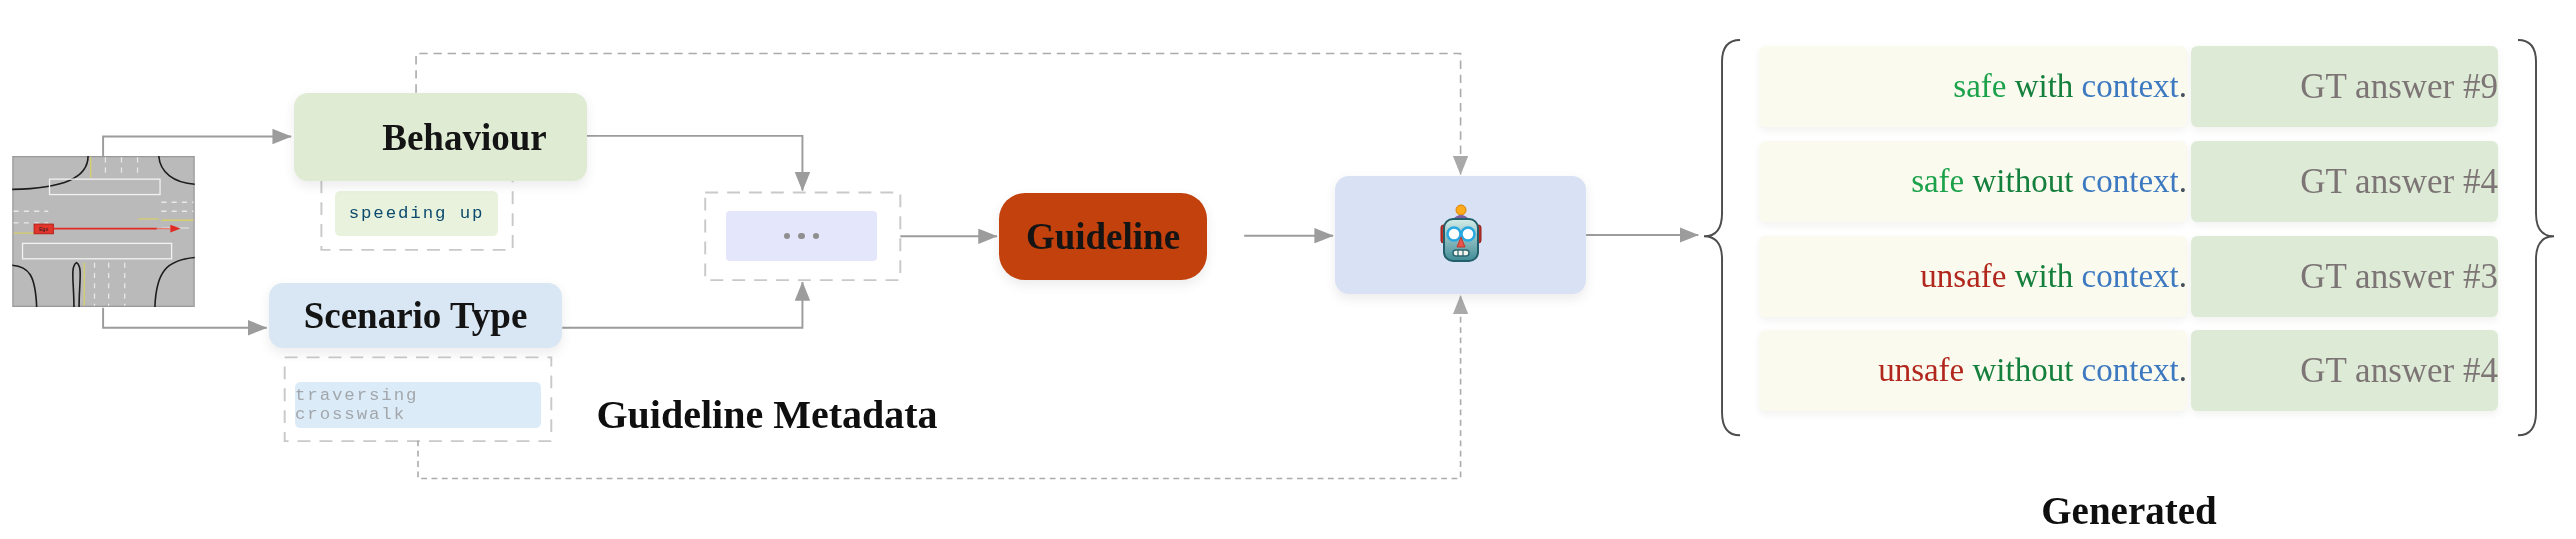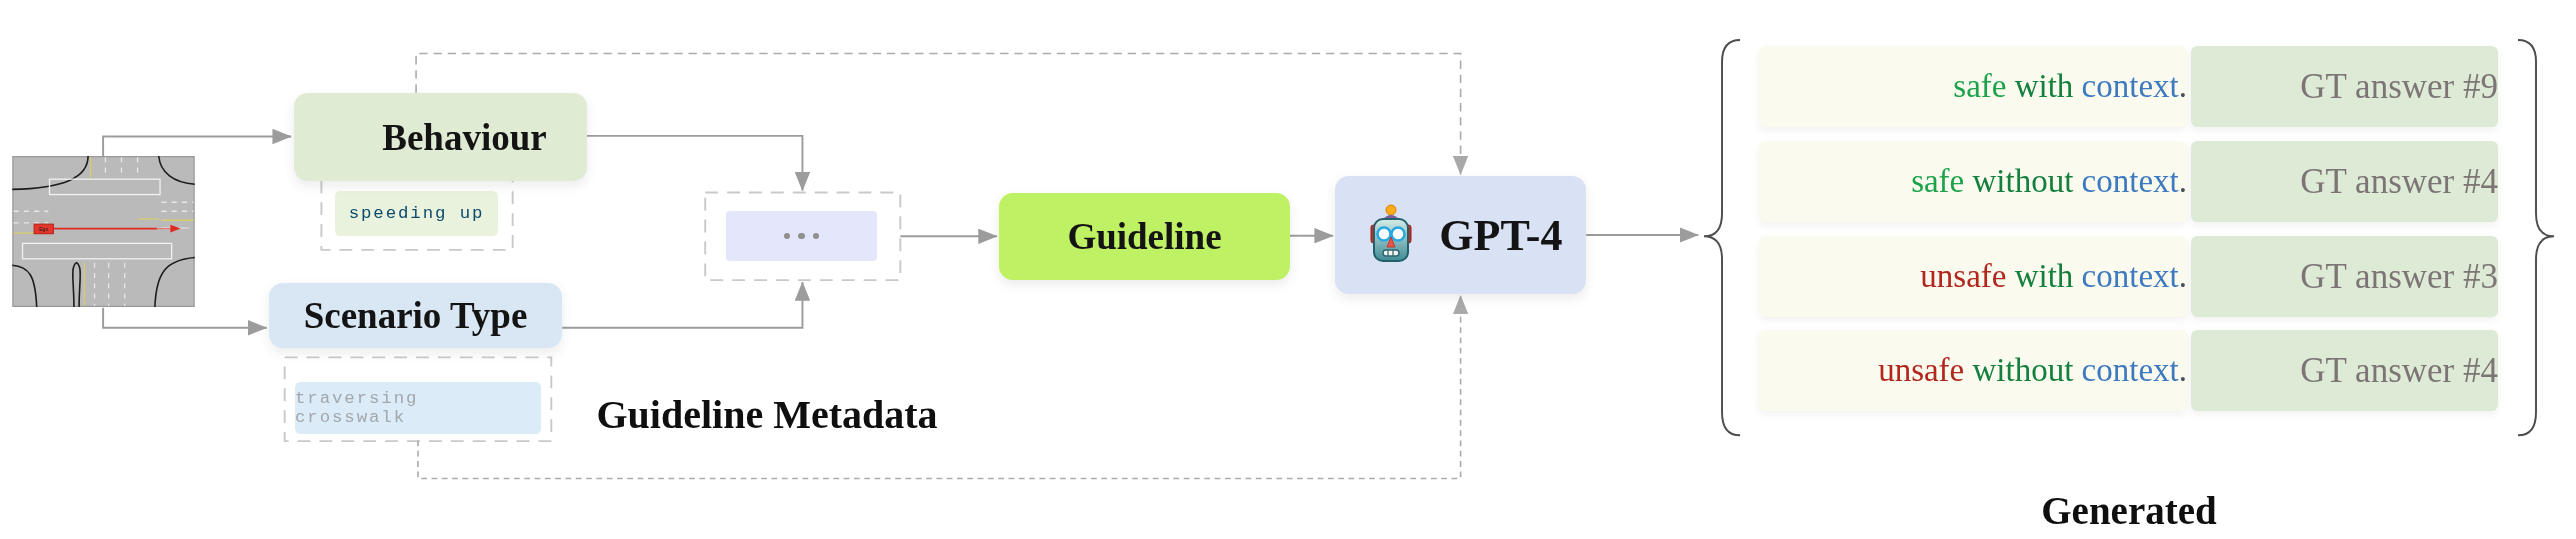--- a/index.html
+++ b/index.html
@@ -6,28 +6,28 @@
   body{width:2576px;height:539px;position:relative;overflow:hidden;
        font-family:"Liberation Serif","DejaVu Serif",serif;}
   .abs{position:absolute;}
   svg.layer{position:absolute;left:0;top:0;z-index:1;pointer-events:none;}
   
   .node{position:absolute;z-index:3;display:flex;align-items:center;justify-content:center;
         border-radius:14px;font-weight:600;font-size:37px;color:#141414;
         box-shadow:0 4.5px 10.3px rgba(60,70,60,.10);}
   .node-behaviour{left:294px;top:93px;width:245px;height:88px;background:#e0ebd3;padding-left:48px;}
   .node-scenario{left:269px;top:283px;width:293px;height:65px;background:#d9e7f4;}
-  .node-guideline{left:999px;top:193px;width:291px;height:87px;background:#bef264;}
+  .node-guideline{left:999px;top:193px;width:208px;height:87px;background:#c2410c;border-radius:26px;}
   .node-gpt4{left:1335px;top:176px;width:251px;height:118px;background:#d9e1f4;gap:16.7px;font-size:44px;}
   
   .tag{position:absolute;z-index:2;display:flex;align-items:center;justify-content:center;
        border-radius:5.2px;font-family:"Liberation Mono","DejaVu Sans Mono",monospace;
        font-size:17.4px;letter-spacing:1.9px;color:#0c4a6e;}
   .tag-behaviour{left:335px;top:191px;width:163px;height:45px;background:#e9f2dd;}
-  .tag-scenario{left:295px;top:382px;width:246px;height:52px;background:#dcebf8;color:#a2a7ac;}
+  .tag-scenario{left:295px;top:382px;width:246px;height:46px;background:#dcebf8;color:#a2a7ac;}
   
   .meta-inner{left:726px;top:211px;width:151px;height:50px;background:#e4e7fb;border-radius:3.9px;
               z-index:2;display:flex;align-items:center;justify-content:center;gap:8.4px;}
   .dot{width:6.4px;height:6.4px;border-radius:50%;background:#8f8f8f;}
   
   .caption{position:absolute;z-index:3;text-align:center;font-weight:600;color:#0f0f0f;margin-top:33px;}
   .caption-metadata{left:574px;top:358px;width:386px;font-size:40px;}
   .caption-outputs{left:1936px;top:455px;width:386px;font-size:39px;}
   
   .row-card{position:absolute;z-index:3;display:flex;align-items:center;justify-content:flex-end;
@@ -148,21 +148,20 @@
           <stop offset="1" stop-color="#3f8b96"></stop>
     </linearGradient>
       </defs>
     <rect x="15" y="16" width="34" height="42" rx="9" fill="url(#robograd)" stroke="#235f6b" stroke-width="2"></rect>
     <circle cx="25" cy="31" r="6.5" fill="#ffffff" stroke="#29a8e0" stroke-width="2.5"></circle>
     <circle cx="39" cy="31" r="6.5" fill="#ffffff" stroke="#29a8e0" stroke-width="2.5"></circle>
     <path d="M32 34 L28 44 L36 44 Z" fill="#e8554a" stroke="#b93a30" stroke-width="1"></path>
     <rect x="24" y="47" width="16" height="6" rx="3" fill="#f5f5ef" stroke="#2b6570" stroke-width="1.5"></rect>
     <path d="M29 47 V53 M34 47 V53" stroke="#2b6570" stroke-width="1.2"></path>
   </svg>
-  <span>GPT-4</span>
 </div>
 
 <div class="row-card row-instruction r1">
   <span style="color: rgb(27, 162, 75);">safe</span><span class="c-muted"> with </span><span class="c-context">context</span><span class="c-period">.</span>
 </div>
 <div class="row-card row-answer r1">
   <span>GT answer #9</span>
 </div>
 
 <div class="row-card row-instruction r2">

